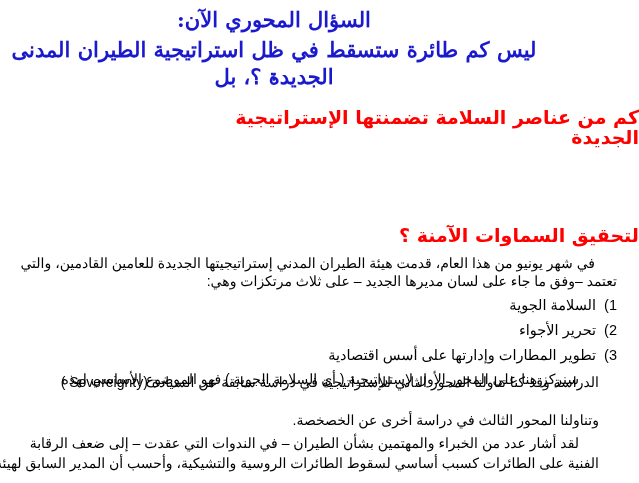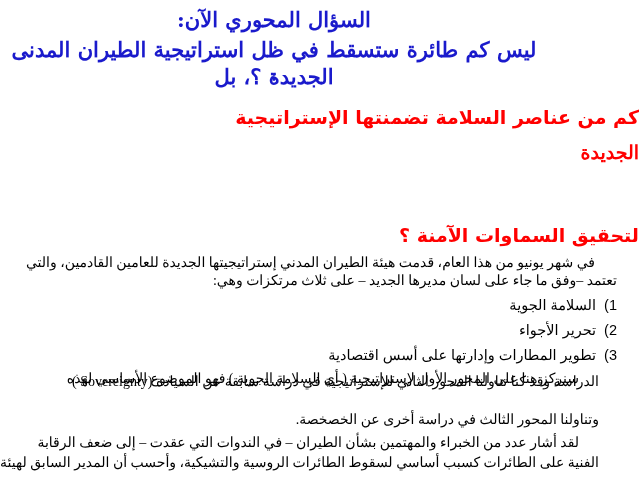--- a/index.html
+++ b/index.html
@@ -10,39 +10,39 @@
     color: #1a1acc; font-family: "DejaVu Serif", serif; font-weight: bold;
     font-size: 21px; line-height: 27px;
   }
   .q-red {
     position: absolute; left: 0; width: 639px; text-align: right;
     color: #ff0000; font-family: "DejaVu Sans", sans-serif; font-weight: bold;
     font-size: 19px; line-height: 34px;
   }
   .body-line {
     position: absolute; right: 22px; color: #000; white-space: nowrap;
-    font-family: Liberation Serif, serif; font-size: 14px; line-height: 18px;
+    font-family: Liberation Sans, sans-serif; font-size: 14px; line-height: 18px;
   }
   .list-item {
     position: absolute; right: 22px; color: #000; white-space: nowrap;
     font-family: "Liberation Sans", sans-serif; font-size: 14.5px; line-height: 20px;
   }
   .num { display: inline-block; margin-left: 8px; }
 </style>
 </head>
 <body>
 
 <div class="page">
 
   <div class="q-blue" style="top:6px;">السؤال المحوري الآن:</div>
   <div class="q-blue" style="top:36px;">ليس كم طائرة ستسقط في ظل استراتيجية الطيران المدنى الجديدة ؟، بل</div>
   <div class="q-blue" style="top:66px; font-size:16px; line-height:20px;">:</div>
 
   <div class="q-red" style="top:100px;">كم من عناصر السلامة تضمنتها الإستراتيجية</div>
-  <div class="q-red" style="top:136px;font-family:Liberation Serif, serif;">الجديدة</div>
+  <div class="q-red" style="top:120px;">الجديدة</div>
   <div class="q-red" style="top:170px;margin-top:48px;">لتحقيق السماوات الآمنة ؟</div>
 
   <div class="body-line" style="top:254px; right:44px;">في شهر يونيو من هذا العام، قدمت هيئة الطيران المدني إستراتيجيتها الجديدة للعامين القادمين، والتي</div>
   <div class="body-line" style="top:272px;">تعتمد –وفق ما جاء على لسان مديرها الجديد – على ثلاث مرتكزات وهي:</div>
 
   <div class="list-item" style="top:295px;">
     <span class="num">1)</span><span>السلامة الجوية</span>
   </div>
   <div class="list-item" style="top:320px;">
     <span class="num">2)</span><span>تحرير الأجواء</span>

